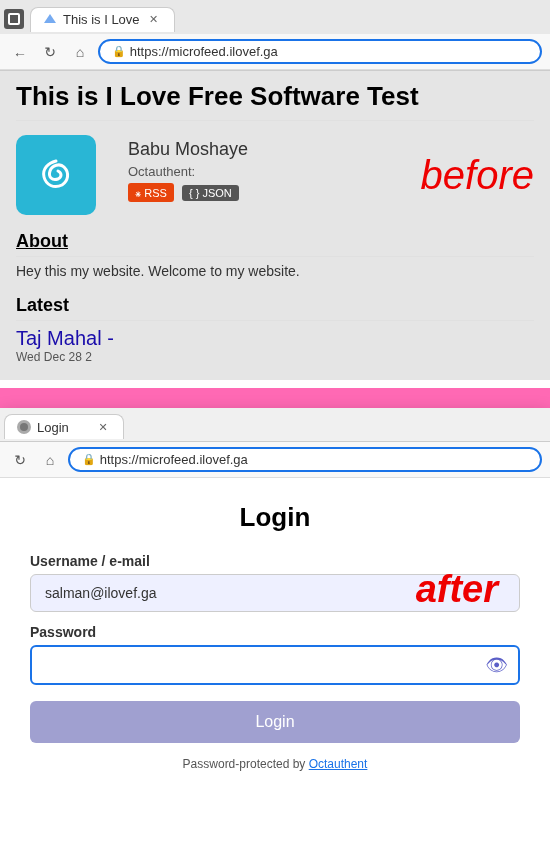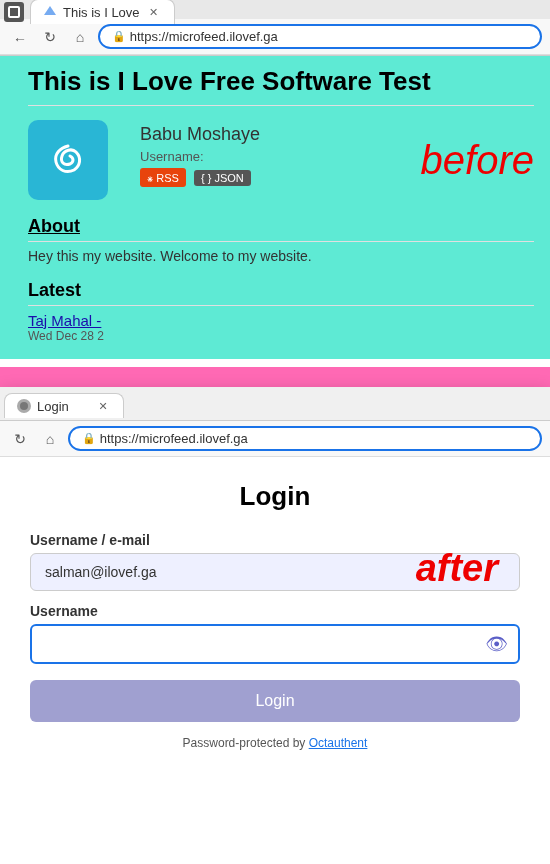--- a/index.html
+++ b/index.html
@@ -8,21 +8,21 @@
     
     .browser-chrome-top {
       background: #f0f0f0;
       border-bottom: 1px solid #ccc;
     }
     .tab-bar {
       display: flex;
       align-items: center;
       background: #e8e8e8;
       padding: 4px 4px 0 4px;
-      height: 19px;
+      height: 34px;
     }
     .browser-icon {
       width: 20px;
       height: 20px;
       background: #555;
       border-radius: 3px;
       margin-right: 6px;
       display: flex;
       align-items: center;
       justify-content: center;
@@ -98,22 +98,22 @@
       font-size: 13px;
       color: #333;
       display: flex;
       align-items: center;
       gap: 4px;
     }
     .lock-icon { color: #555; font-size: 11px; }
 
     
     .page-content {
-      padding: 10px 16px 16px 28px;
-      background: #5eead4;
+      padding: 10px 16px 16px 16px;
+      background: #e5e5e5;
     }
     .site-title {
       font-size: 26px;
       font-weight: bold;
       color: #000;
       margin-bottom: 14px;
       border-bottom: 1px solid #e0e0e0;
       padding-bottom: 8px;
     }
     .profile-section {
@@ -200,23 +200,22 @@
     }
     .latest-heading {
       font-size: 18px;
       font-weight: bold;
       color: #000;
       margin-bottom: 6px;
       border-bottom: 1px solid #e0e0e0;
       padding-bottom: 4px;
     }
     .article-title {
-      font-size: 15px;
+      font-size: 20px;
       color: #1a0dab;
-      text-decoration: underline;
       cursor: pointer;
     }
     .article-date {
       font-size: 12px;
       color: #555;
     }
 
     
     .pink-overlay-bar {
       background: #ff69b4;
@@ -397,21 +396,21 @@
 
   <div class="profile-section">
     <div class="avatar">
 
       <svg viewBox="0 0 44 44" xmlns="http://www.w3.org/2000/svg">
         <path d="M22 8 C14 10, 8 16, 10 24 C12 32, 20 36, 28 32 C34 28, 36 20, 30 14 C26 10, 18 12, 16 18 C14 24, 18 28, 24 26 C28 24, 28 20, 24 18" stroke="white" stroke-width="3" fill="none" stroke-linecap="round"></path>
       </svg>
     </div>
     <div class="profile-info">
       <div class="profile-name">Babu Moshaye</div>
-      <div class="subscribe-label">Username:</div>
+      <div class="subscribe-label">Octauthent:</div>
       <div class="subscribe-links">
         <div class="rss-badge">
           <span>⁕</span>
           <span>RSS</span>
         </div>
         <div class="json-badge">
           <span>{ } </span><span>JSON</span>
         </div>
       </div>
     </div>
@@ -451,21 +450,21 @@
 
   <div class="login-container">
     <h2 class="login-title">Login</h2>
 
     <div class="after-wrapper">
       <label class="field-label">Username / e-mail</label>
       <input class="text-input" type="text" value="salman@ilovef.ga" style="">
       <div class="after-label">after</div>
     </div>
 
-    <label class="field-label">Username</label>
+    <label class="field-label">Password</label>
     <div class="password-wrapper">
       <input class="password-input" type="password" style="">
       <span class="eye-icon">👁</span>
     </div>
 
     <button class="login-btn">Login</button>
 
     <div class="footer-text">
       <span>Password-protected by </span><span class="footer-link">Octauthent</span>
     </div>

